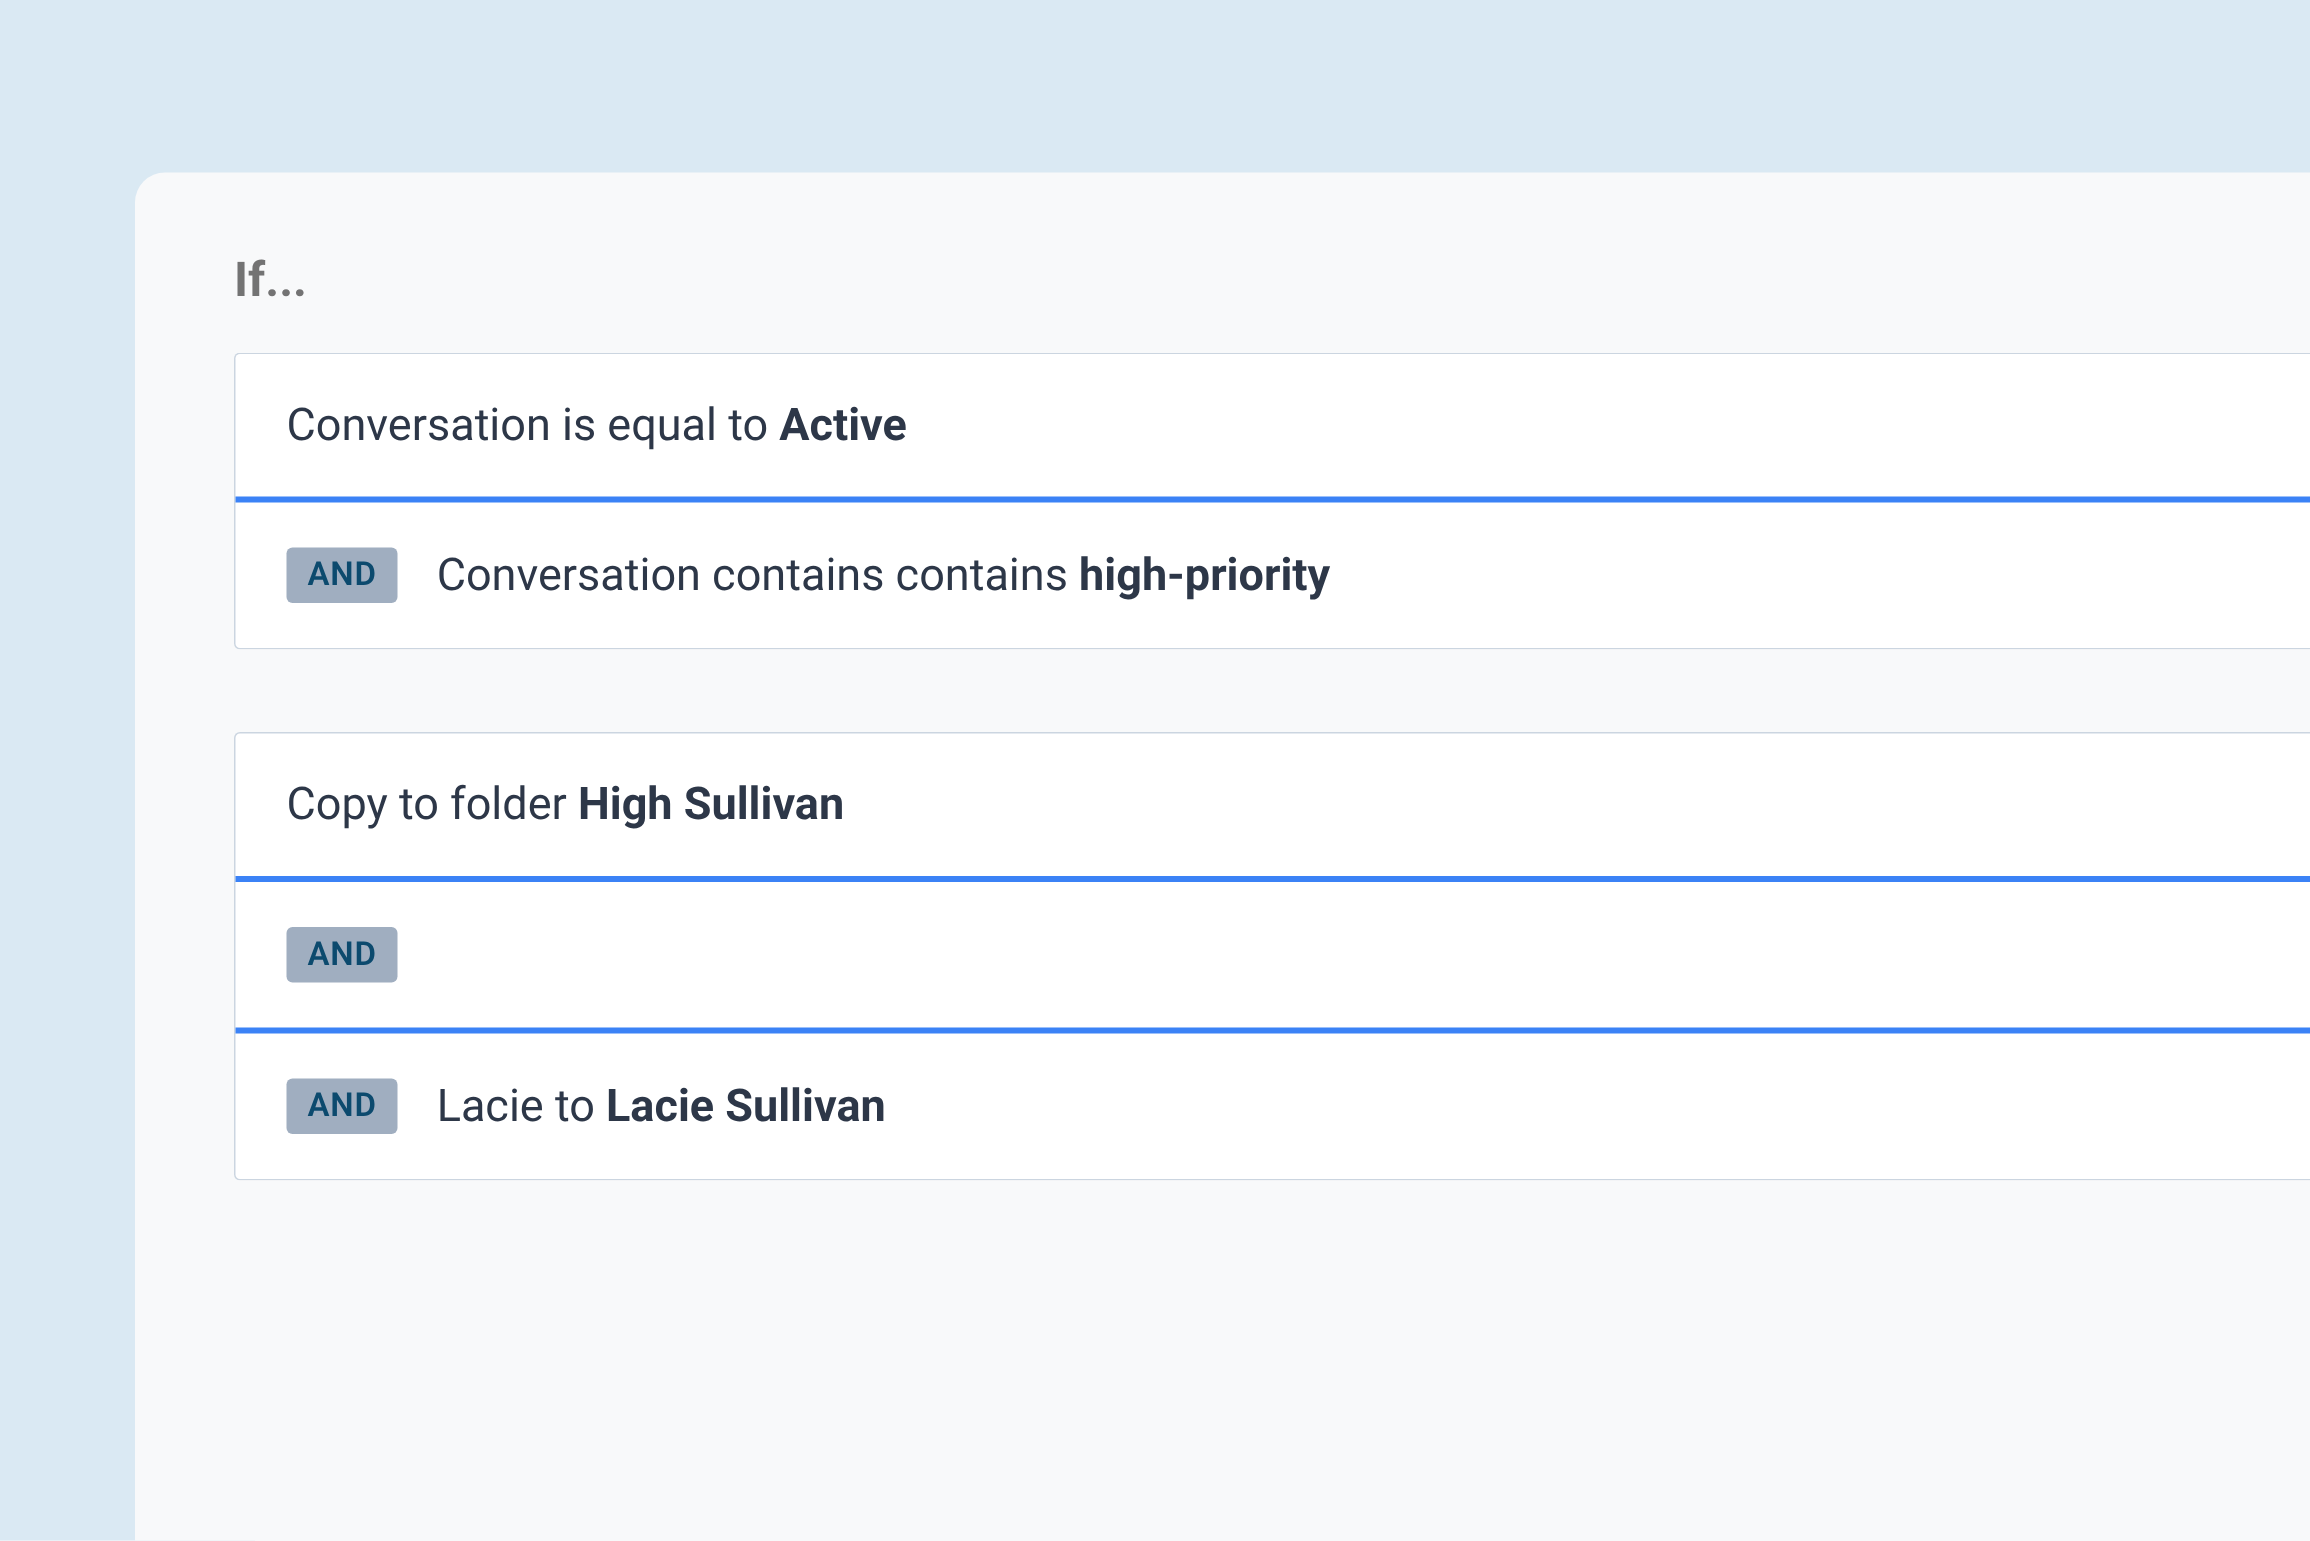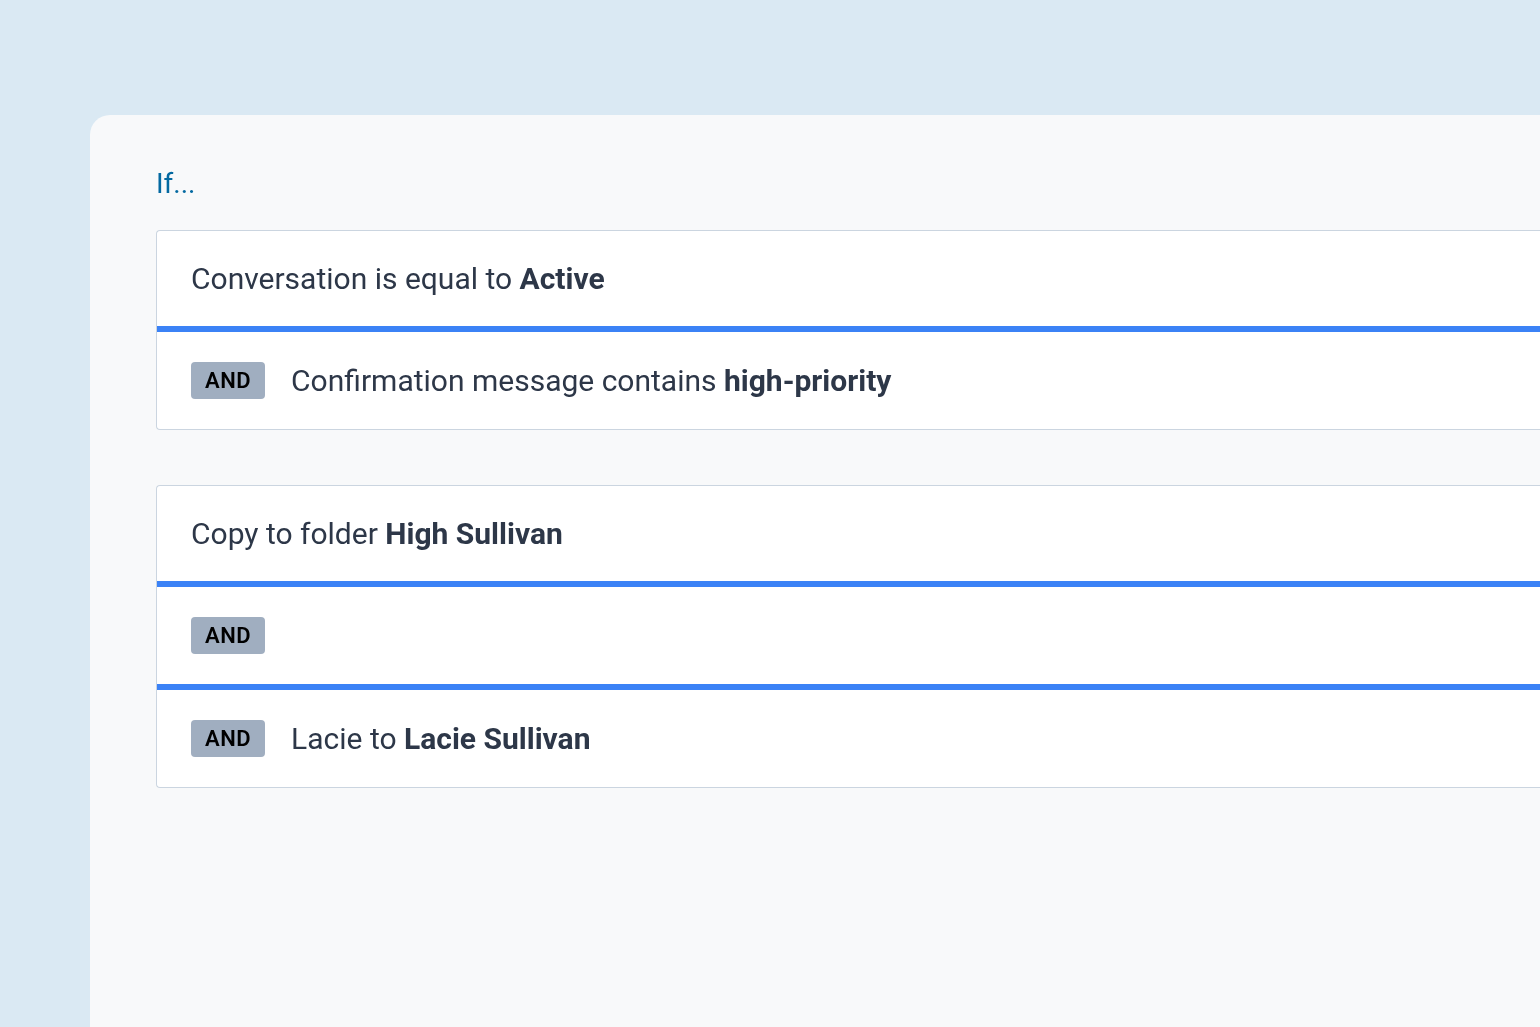--- a/index.html
+++ b/index.html
@@ -21,54 +21,54 @@
       top: 115px;
       left: 90px;
       right: 0;
       bottom: 0;
       background-color: #f8f9fa;
       border-radius: 20px 0 0 0;
       padding: 52px 0 0 66px;
     }
     
     .section-label {
-      font-size: 28px;
-      color: #0369a1;
-      font-weight: 400;
+      font-size: 32px;
+      color: #737373;
+      font-weight: 700;
       margin-bottom: 30px;
     }
     
     .rules-box {
       border: 1px solid #cbd5e0;
       border-radius: 4px;
       background-color: #ffffff;
       margin-bottom: 55px;
       margin-right: 0;
       border-right: none;
       border-top-right-radius: 0;
       border-bottom-right-radius: 0;
     }
     
     .rule-row {
       display: flex;
       align-items: center;
       padding: 30px 34px;
-      border-bottom: 6px solid #3b82f6;
+      border-bottom: 4px solid #3b82f6;
     }
     
     .rule-row:last-child {
       border-bottom: none;
     }
     
     .operator-badge {
       display: inline-flex;
       align-items: center;
       justify-content: center;
       background-color: #a0aec0;
-      color: #000000;
+      color: #0c4a6e;
       font-size: 22px;
       font-weight: 600;
       letter-spacing: 0.5px;
       padding: 6px 14px;
       border-radius: 4px;
       margin-right: 26px;
       flex-shrink: 0;
     }
     
     .rule-text {
@@ -94,21 +94,21 @@
       <span class="rule-text">
         <span>Conversation</span>
         <span>is equal to</span>
         <span class="bold">Active</span>
       </span>
     </div>
 
     <div class="rule-row">
       <span class="operator-badge">AND</span>
       <span class="rule-text">
-        <span>Confirmation message</span>
+        <span>Conversation contains</span>
         <span>contains</span>
         <span class="bold">high-priority</span>
       </span>
     </div>
 
   </div>
 
 
   <div class="rules-box">
 

